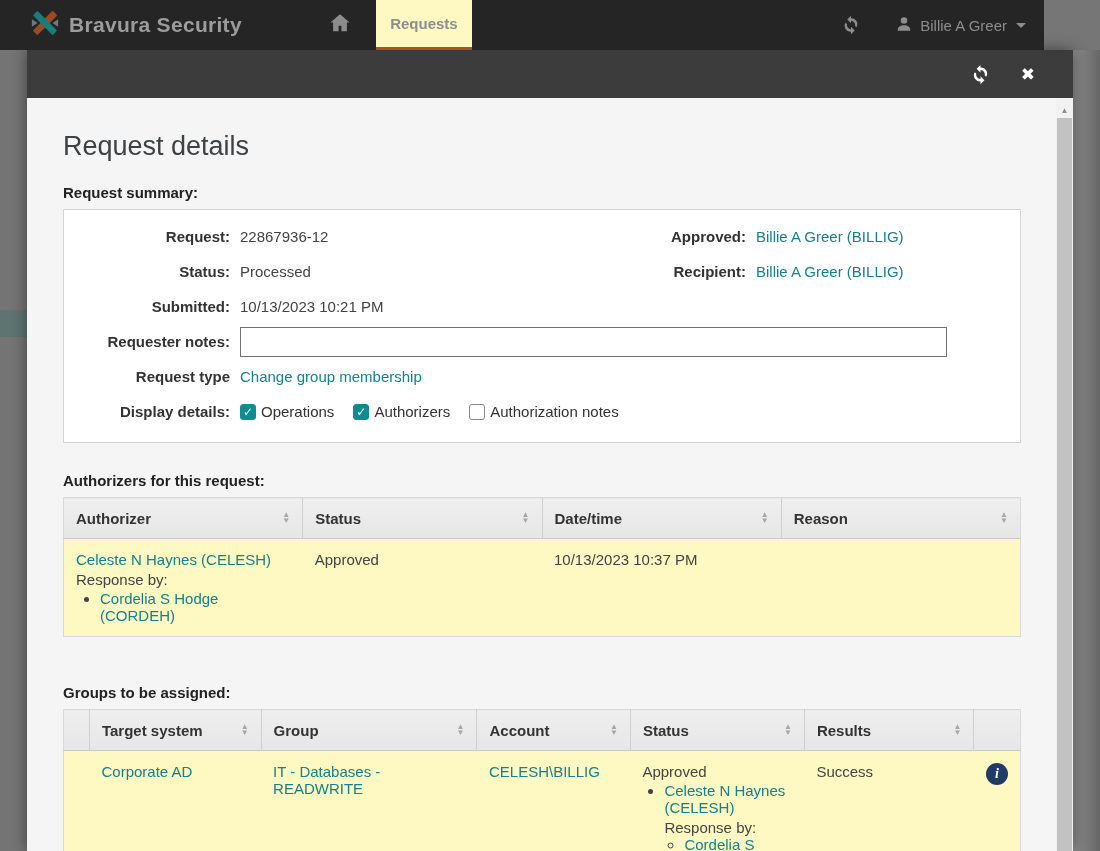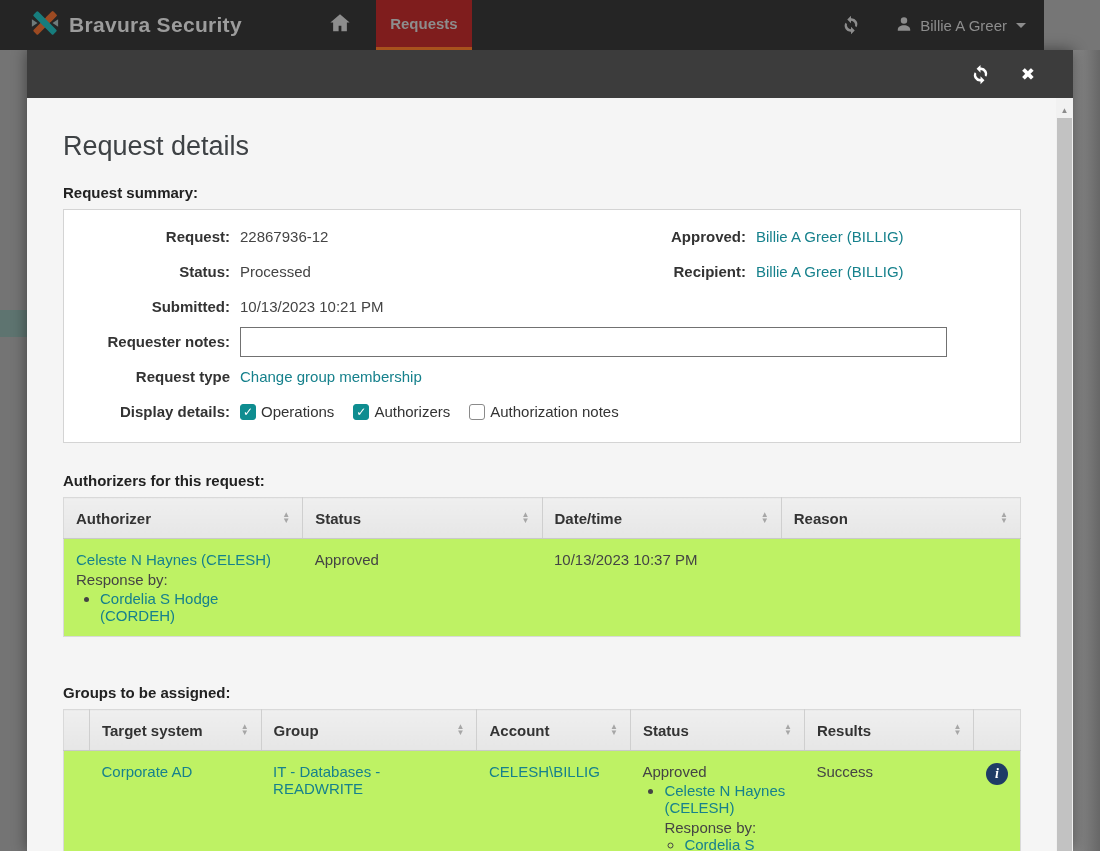--- a/index.html
+++ b/index.html
@@ -7,21 +7,21 @@
     font-family:"Liberation Sans","DejaVu Sans",sans-serif; }
   .screen { position:relative; width:1100px; height:851px; }
 
   
   .navbar { position:absolute; top:0; left:0; width:1044px; height:50px;
     background:#252525; display:flex; align-items:stretch; z-index:5; }
   .brand { display:flex; align-items:center; gap:9px; padding-left:30px; cursor:pointer; }
   .brand-text { color:#9c9c9c; font-size:21px; font-weight:700; letter-spacing:.3px; }
   .nav-home { display:flex; align-items:center; padding:0 24px; margin-left:62px; cursor:pointer; }
   .nav-tab { display:flex; align-items:center; justify-content:center; width:96px;
-    background:#7f1d1d; border-bottom:3px solid #a8521d; color:#8d8d8d;
+    background:#fef9c3; border-bottom:3px solid #a8521d; color:#8d8d8d;
     font-size:15px; font-weight:700; cursor:pointer; }
   .nav-right { margin-left:auto; display:flex; align-items:center; gap:34px; padding-right:18px; }
   .nav-refresh { display:flex; align-items:center; cursor:pointer; }
   .user-menu { display:flex; align-items:center; gap:7px; color:#8d8d8d; font-size:15px; cursor:pointer; }
   .caret { width:0; height:0; border-left:5px solid transparent; border-right:5px solid transparent;
     border-top:5px solid #8d8d8d; margin-left:2px; }
 
   
   .under-left { position:absolute; left:0; top:50px; width:27px; bottom:0; background:#747474; }
   .under-teal { position:absolute; top:260px; left:0; width:27px; height:27px; background:#5e7470; }
@@ -51,21 +51,21 @@
   .notes-input { width:707px; height:30px; border:1px solid #717171; background:#fff;
     font-size:15px; padding:0 6px; border-radius:0; }
   .cb-row { display:flex; align-items:center; gap:19px; }
   .cb-item { display:flex; align-items:center; gap:5px; cursor:pointer; }
   .cb { width:16px; height:16px; border:1px solid #8a8a8a; border-radius:3px; background:#fff;
     display:inline-flex; align-items:center; justify-content:center; font-size:12px; color:#fff; }
   .cb.checked { background:#0e8d90; border-color:#0e8d90; }
   .cb-label { font-size:15px; color:#333;text-align:center; }
 
   
-  table.tbl { width:958px; border-collapse:collapse; background:#bef264;
+  table.tbl { width:958px; border-collapse:collapse; background:#fef9c3;
     border:1px solid #d9d9d9; }
   table.tbl thead th { background:linear-gradient(#efefef,#e6e6e6); height:41px;
     font-size:15px; font-weight:700; color:#333; text-align:left; padding:0 12px;
     border-right:1px solid #cfcfcf; border-bottom:1px solid #c9c9c9; cursor:pointer; }
   table.tbl thead th:last-child { border-right:none; }
   .th-inner { display:flex; align-items:center; justify-content:space-between; }
   .sort { display:flex; flex-direction:column; font-size:8px; color:#a6a6a6; line-height:6px; }
   table.tbl tbody td { vertical-align:top; padding:12px 12px; font-size:15px; color:#444; }
   .auth-tbl { margin-bottom:47px; }
   .auth-tbl th { width:239px; }

